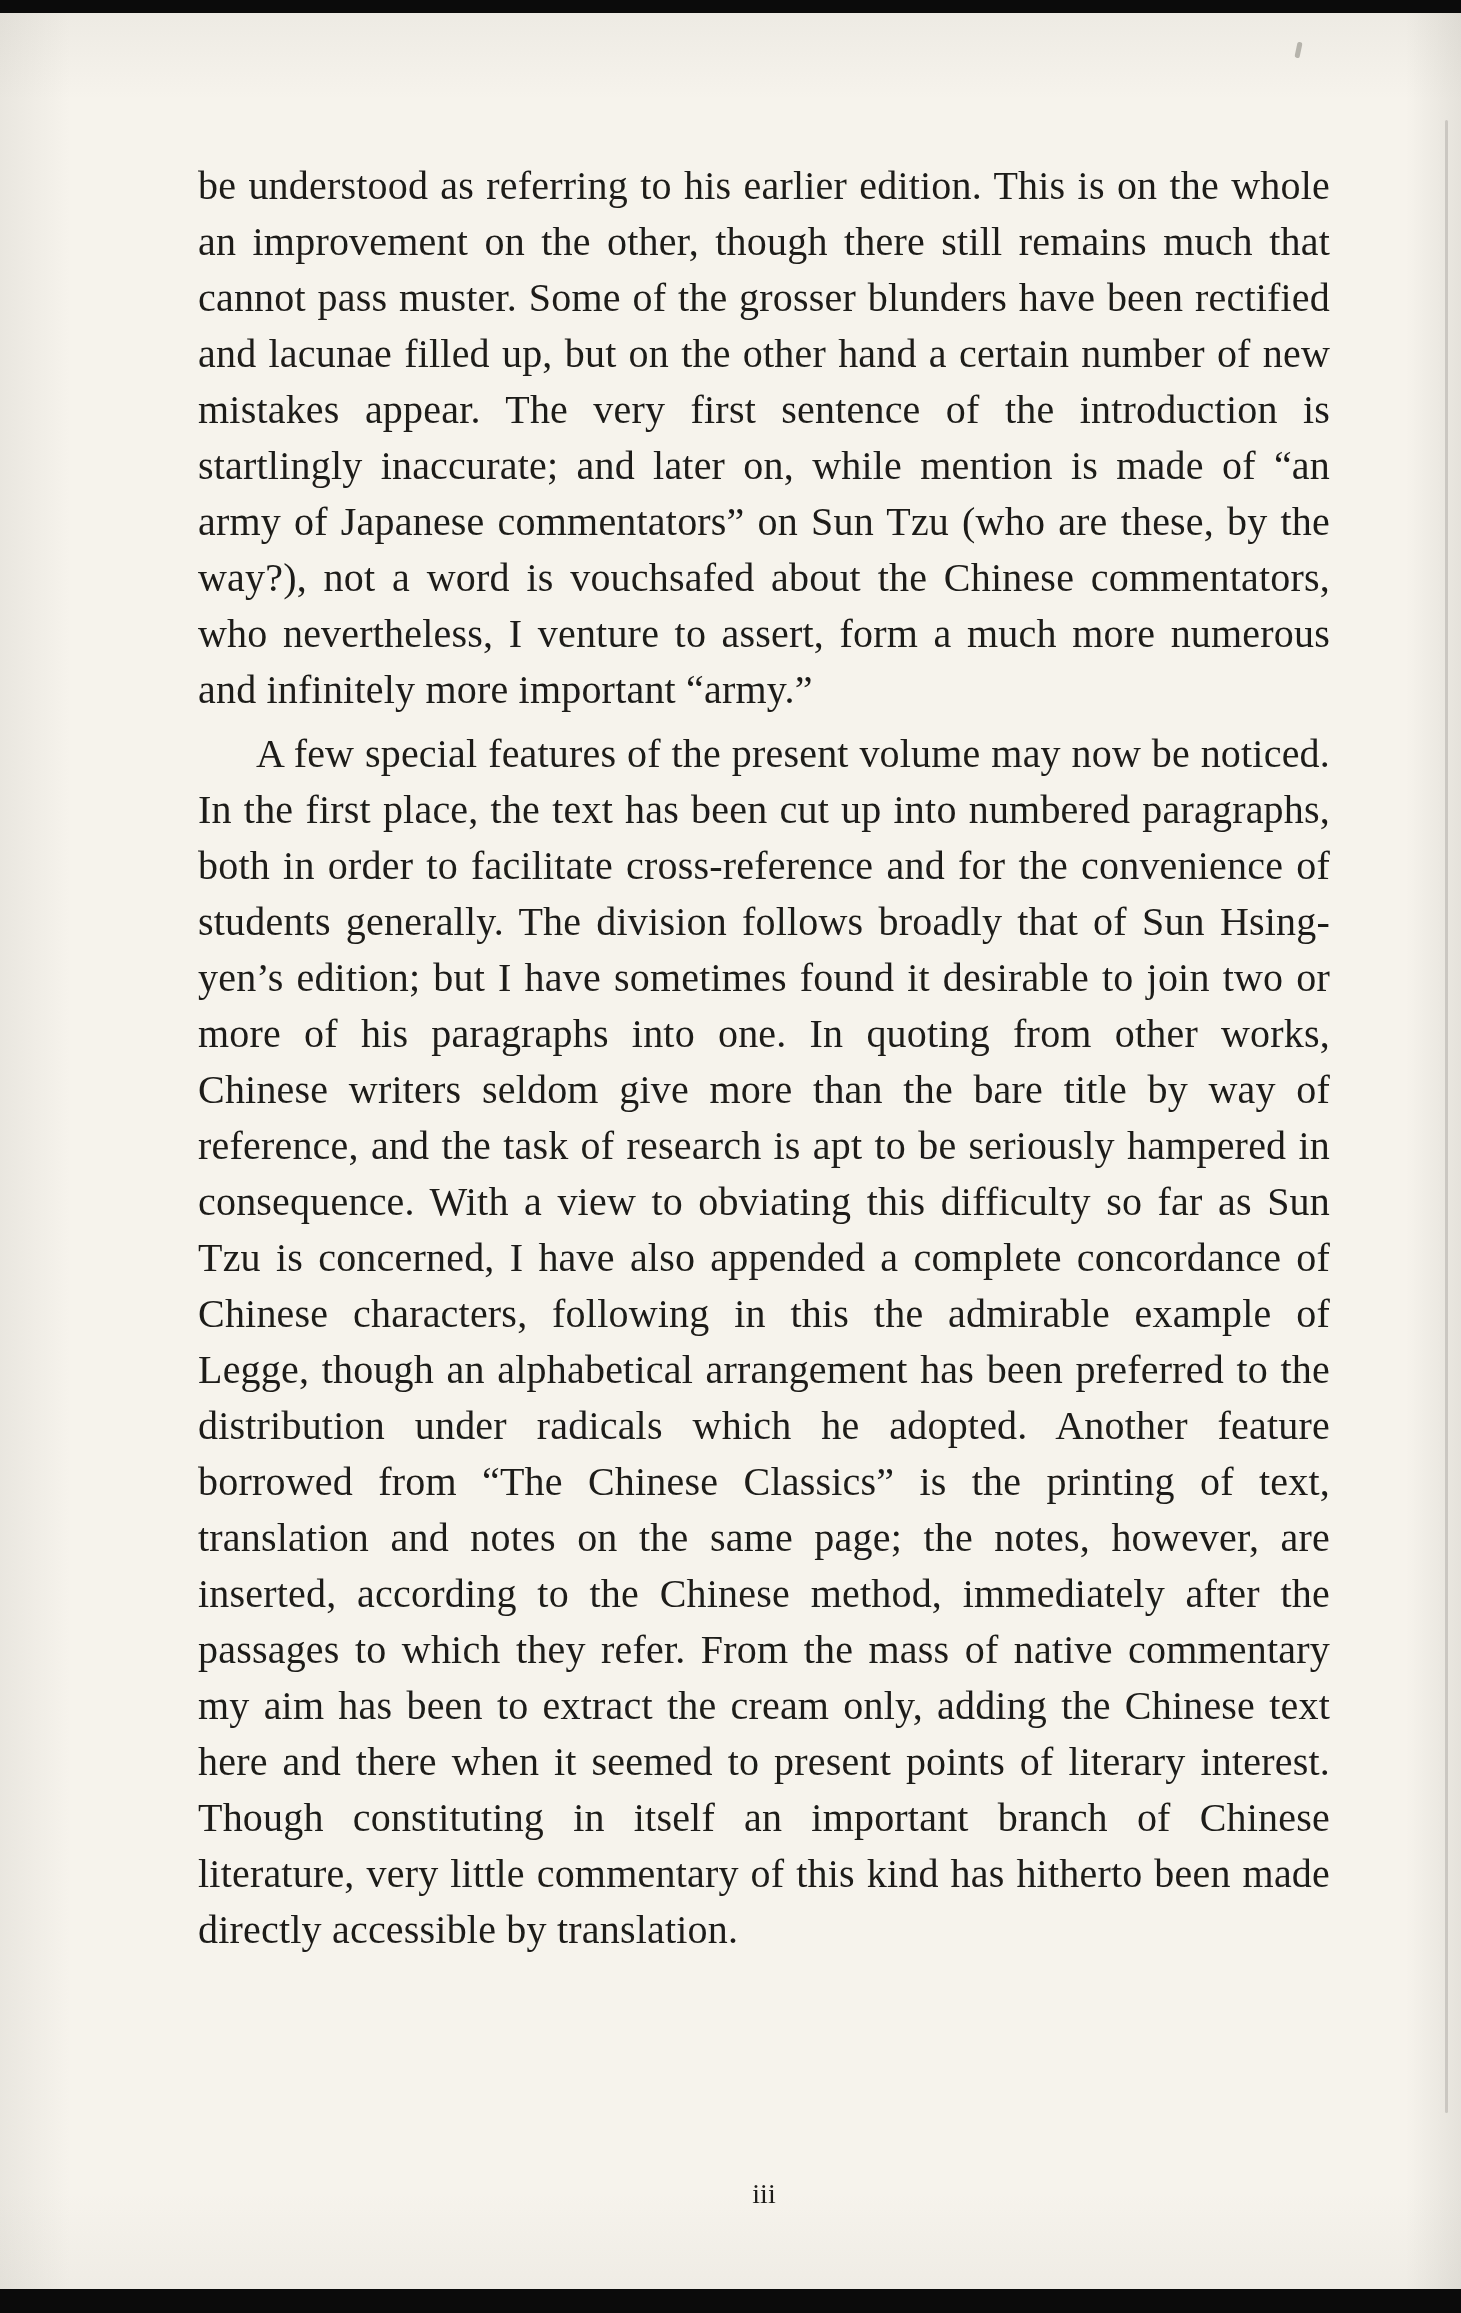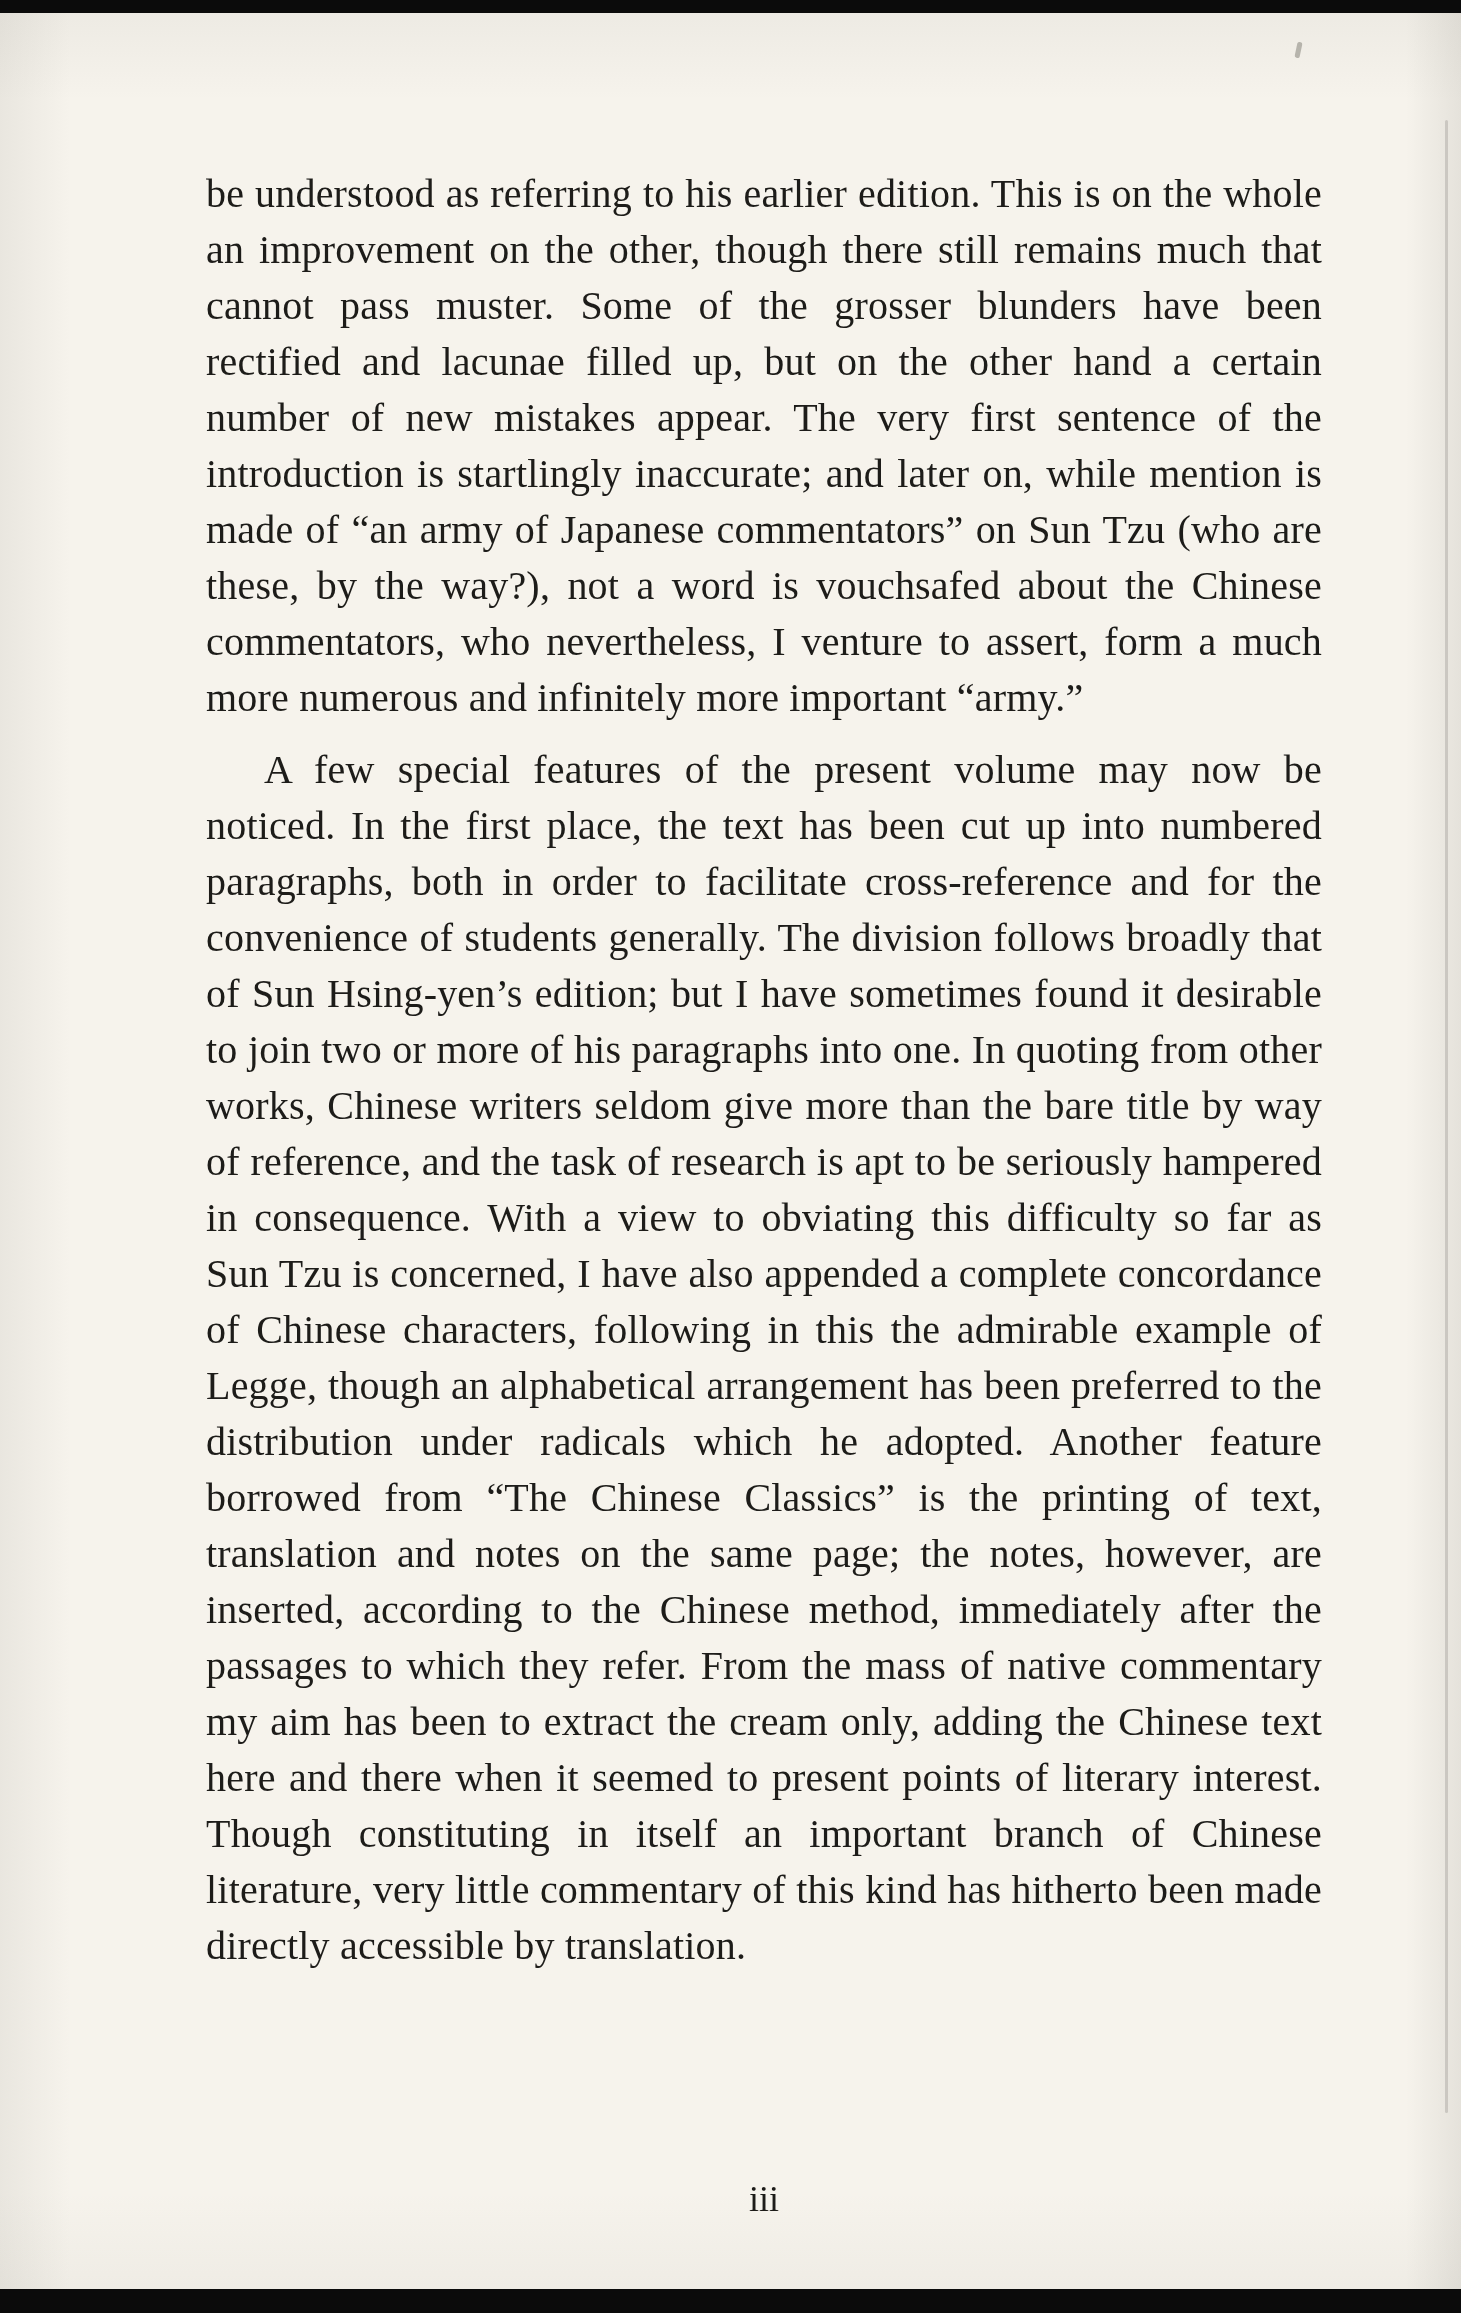--- a/index.html
+++ b/index.html
@@ -54,30 +54,30 @@
       position: absolute;
       left: 190px;
       top: 150px;
       width: 1148px;
       font-size: 40px;
       line-height: 56px;
       color: #1d1c19;
       text-align: justify;
       letter-spacing: 0.2px;
     }
-    .para { margin: 16px; }
+    .para { margin: 8px; }
     .para.indent { text-indent: 58px; }
 
     .page-number {
       position: absolute;
       top: 2178px;
       left: 190px;
       width: 1148px;
       text-align: center;
-      font-size: 36px;
+      font-size: 28px;
       color: #1d1c19;
     }
   </style>
 </head>
 <body>
 
 <div class="scan-page">
 
   <div class="scan-bar top"></div>
 

